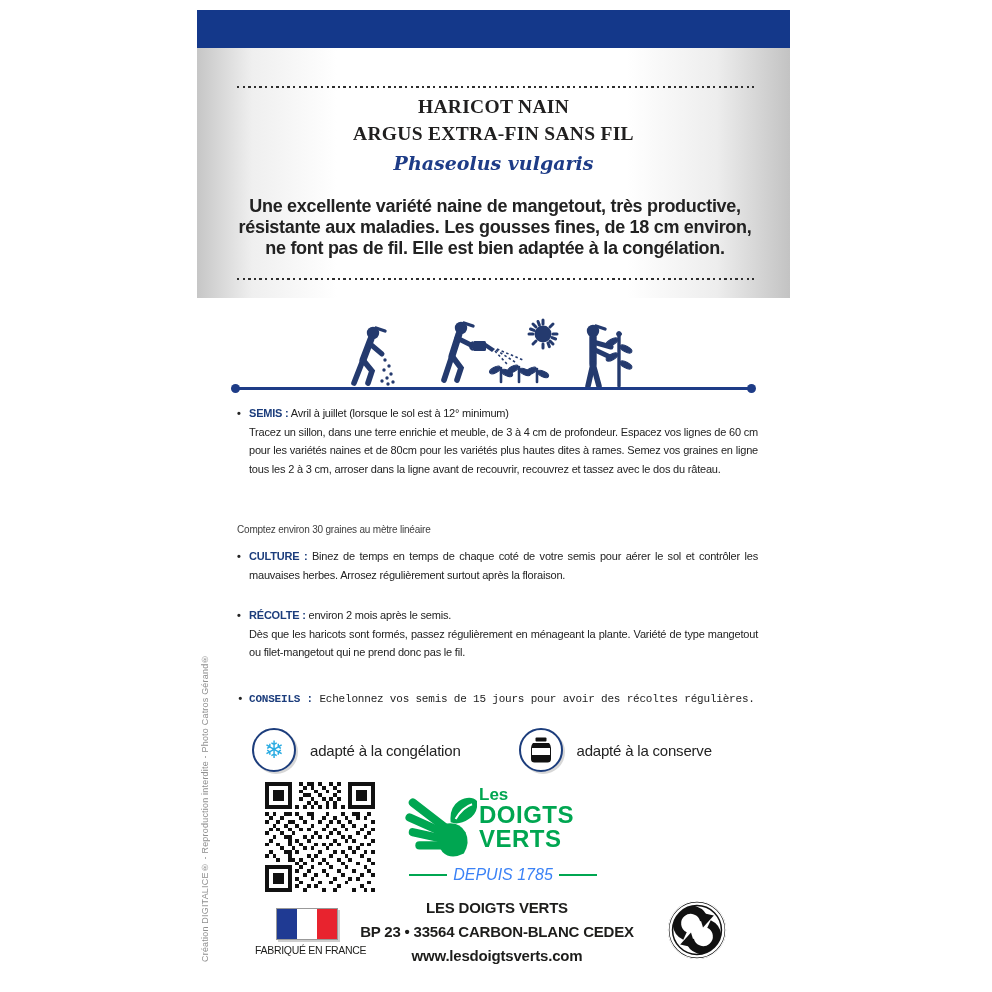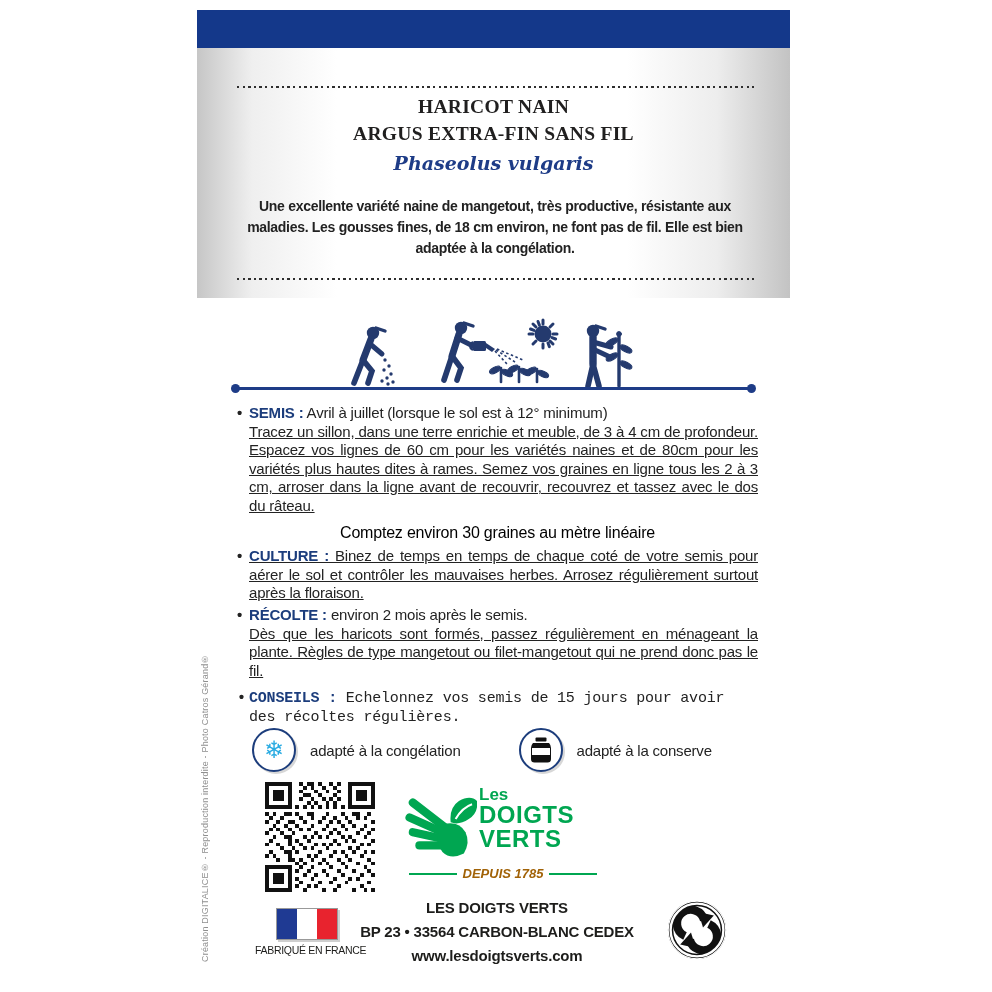--- a/index.html
+++ b/index.html
@@ -15,54 +15,54 @@
            background-image:repeating-linear-gradient(to right,#2e2e2e 0 2.4px,transparent 2.4px 5.6px);}
   .dot1{left:40px;top:76px;width:517px;}
   .dot2{left:40px;top:268px;width:517px;}
 
   .title{position:absolute;left:20px;width:553px;text-align:center;
          font-family:"Liberation Serif",serif;font-weight:bold;font-size:19.5px;color:#201f1f;letter-spacing:.3px;}
   .t1{top:86px;} .t2{top:113px;}
   .species{position:absolute;left:20px;top:142px;width:553px;text-align:center;
            font-family:"DejaVu Serif",serif;font-style:italic;font-weight:bold;font-size:19px;color:#1e3c87;}
   .desc{position:absolute;left:38px;top:186px;width:520px;text-align:center;
-        font-weight:bold;font-size:14px;line-height:21px;letter-spacing:-.3px;color:#222;}
+        font-weight:bold;font-size:18px;line-height:21px;letter-spacing:-.3px;color:#222;}
 
   
   .picto{position:absolute;}
   .rule{position:absolute;left:38px;top:377px;width:517px;height:3px;background:#1e3c87;}
   .rule::before,.rule::after{content:"";position:absolute;top:-3px;width:9px;height:9px;border-radius:50%;background:#1e3c87;}
   .rule::before{left:-4px;} .rule::after{right:-4px;}
 
   
-  .sec{position:absolute;left:40px;width:521px;font-size:15px;line-height:18.6px;letter-spacing:-.2px;color:#232323;}
+  .sec{position:absolute;left:40px;width:521px;font-size:11px;line-height:18.6px;letter-spacing:-.2px;color:#232323;}
   .sec .head{color:#1c3d7c;font-weight:bold;}
   .bullet-line{position:relative;padding-left:12px;}
   .bullet-line::before{content:"•";position:absolute;left:0;top:0;color:#232323;font-weight:bold;}
-  .just{text-align:justify;padding-left:12px;text-decoration:underline;}
+  .just{text-align:justify;padding-left:12px;}
   .semis{top:394px;} .culture{top:537px;} .recolte{top:596px;} .conseils{top:680px;font-family:Liberation Mono, monospace;}
-  .density{position:absolute;left:40px;top:514px;width:521px;text-align:center;
-           color:#000000;font-size:16px;letter-spacing:-.2px;}
+  .density{position:absolute;left:40px;top:514px;width:521px;text-align:left;
+           color:#404040;font-size:10px;letter-spacing:-.2px;}
 
   
   .badges{position:absolute;left:55px;top:718px;display:flex;align-items:center;}
   .badge-circle{width:40px;height:40px;border-radius:50%;background:#fff;border:2.5px solid #1c3d7c;
                 display:flex;align-items:center;justify-content:center;box-shadow:2px 2px 0 #d7d7d7;}
   .badge-label{font-size:15px;letter-spacing:-.2px;color:#232323;margin-left:14px;}
   .snow{color:#29abe2;font-size:24px;line-height:1;}
   .gap{width:58px;}
 
   
   .qr{position:absolute;left:68px;top:772px;width:110px;height:110px;}
   .brand{position:absolute;left:206px;top:776px;width:200px;}
   .brand-inner{display:flex;align-items:flex-start;}
   .brand-text{margin-left:2px;color:#00a651;line-height:1;}
   .brand-les{font-size:17px;font-weight:bold;}
   .brand-big{font-size:24px;font-weight:bold;letter-spacing:.5px;}
-  .depuis{display:flex;align-items:center;color:#a16207;font-style:italic;font-weight:bold;font-size:13px;margin-top:4px;justify-content:center;}
+  .depuis{display:flex;align-items:center;color:#3b82f6;font-style:italic;font-weight:normal;font-size:16px;margin-top:4px;justify-content:center;}
   .depuis::before,.depuis::after{content:"";flex:1;height:2px;background:#00a651;margin:0 6px;}
   .compliance{position:absolute;left:438px;top:812px;width:126px;text-align:center;
               font-weight:bold;font-size:12.3px;line-height:17px;letter-spacing:-.2px;color:#1d1d1b;}
 
   
   .flag-wrap{position:absolute;left:58px;top:898px;width:104px;text-align:center;}
   .flag{width:60px;height:30px;margin:0 auto;display:flex;box-shadow:2px 2px 0 #cfcfcf;border:1px solid #999;}
   .flag div{flex:1;}
   .made{margin-top:4px;font-size:10.5px;letter-spacing:-.3px;white-space:nowrap;color:#1d1d1b;}
   .address{position:absolute;left:150px;top:886px;width:300px;text-align:center;
@@ -196,21 +196,21 @@
     <div class="sec culture">
       <div class="bullet-line just" style="padding-left:12px;">
         <span class="head">CULTURE :</span><span> Binez de temps en temps de chaque coté de votre semis pour aérer le sol et contrôler les mauvaises herbes. Arrosez régulièrement surtout après la floraison.</span>
       </div>
     </div>
 
     <div class="sec recolte">
       <div class="bullet-line">
         <span class="head">RÉCOLTE :</span><span> environ 2 mois après le semis.</span>
       </div>
-      <div class="just">Dès que les haricots sont formés, passez régulièrement en ménageant la plante. Règles de type mangetout ou filet-mangetout qui ne prend donc pas le fil.</div>
+      <div class="just">Dès que les haricots sont formés, passez régulièrement en ménageant la plante. Variété de type mangetout ou filet-mangetout qui ne prend donc pas le fil.</div>
     </div>
 
     <div class="sec conseils">
       <div class="bullet-line">
         <span class="head">CONSEILS :</span><span> Echelonnez vos semis de 15 jours pour avoir des récoltes régulières.</span>
       </div>
     </div>
 
     <div class="badges">
       <div class="badge-circle">

